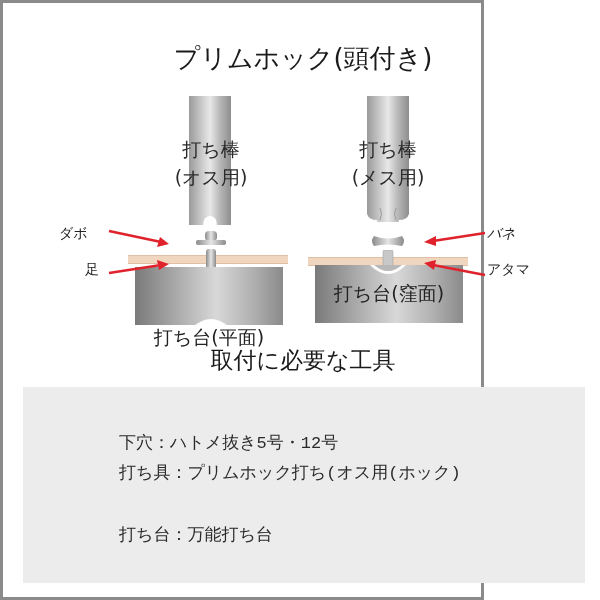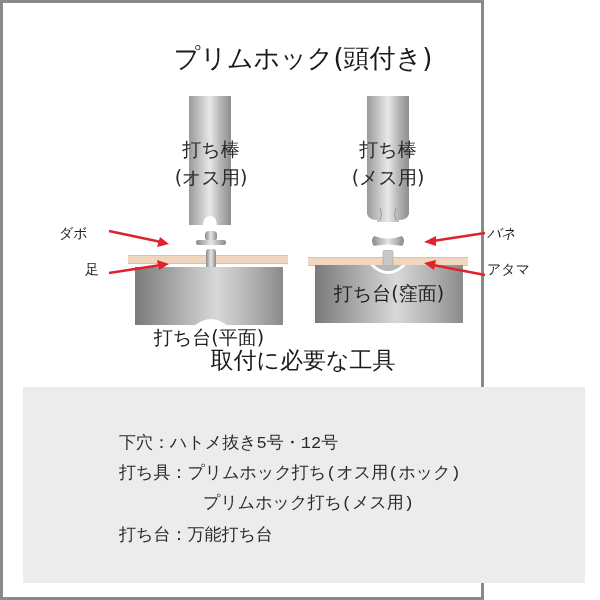--- a/index.html
+++ b/index.html
@@ -165,20 +165,17 @@
 
   <div class="heading2">取付に必要な工具</div>
 
   <div class="panel">
     <div class="tool-row" style="left:96px; top:44px;">
       <span>下穴：</span><span>ハトメ抜き5号・12号</span>
     </div>
     <div class="tool-row" style="left:96px; top:74px;">
       <span>打ち具：</span><span>プリムホック打ち(オス用(ホック)</span>
     </div>
-    <div class="tool-row" style="left:180px; top:104px;">
-      <span></span><span>プリムホック打ち(メス用)</span>
-    </div>
     <div class="tool-row" style="left:96px; top:136px;">
       <span>打ち台：</span><span>万能打ち台</span>
     </div>
   </div>
 </div>
 
 </body></html>

